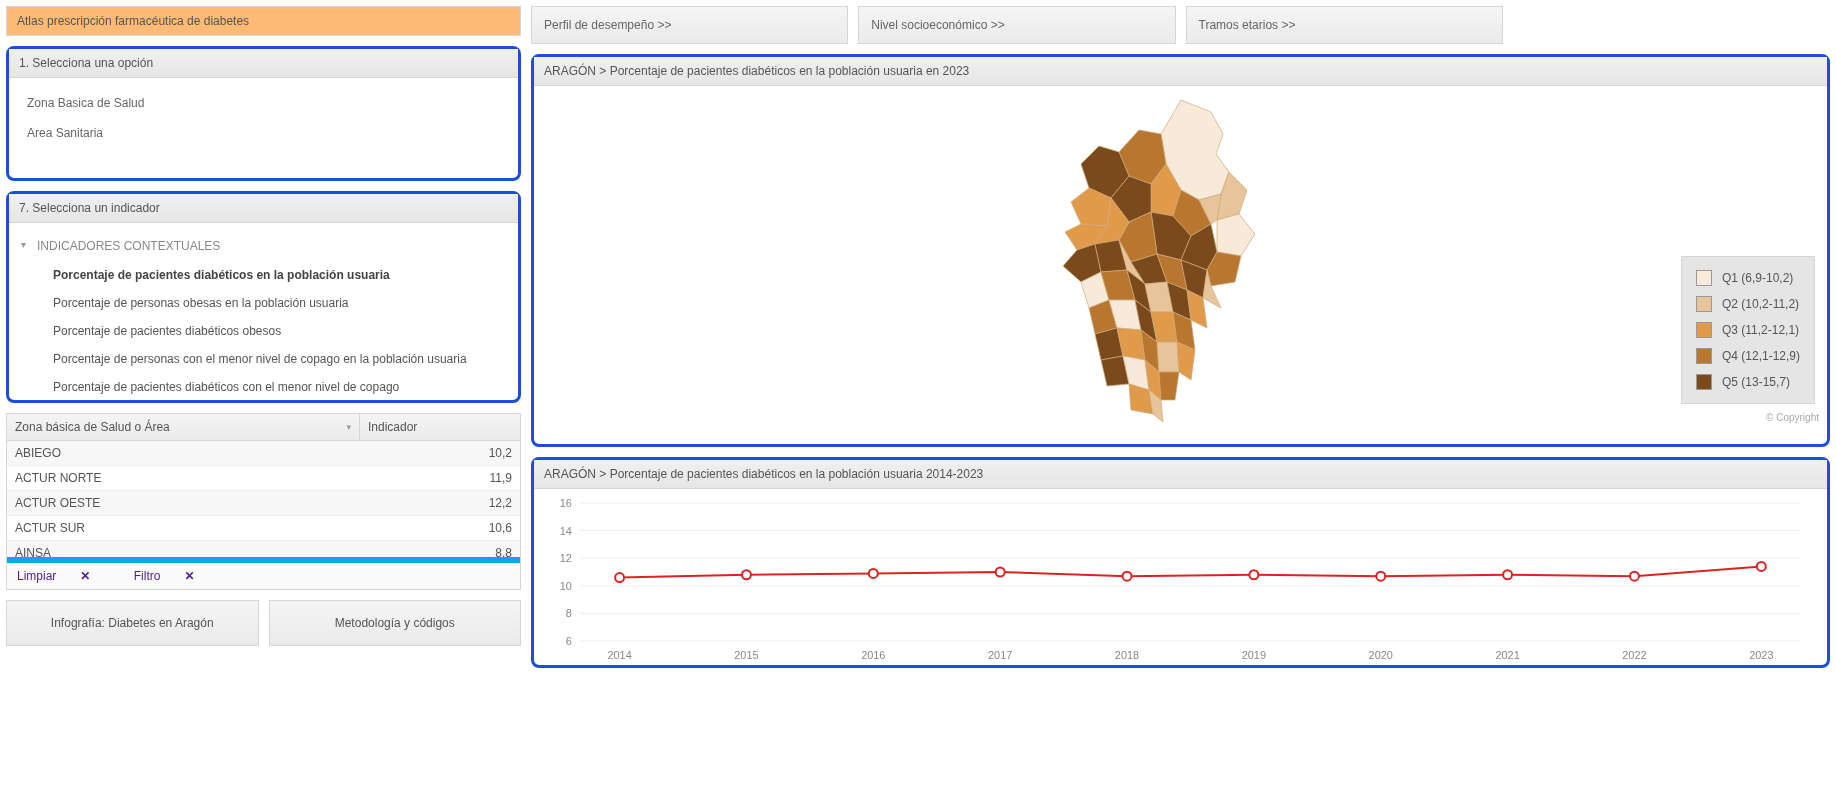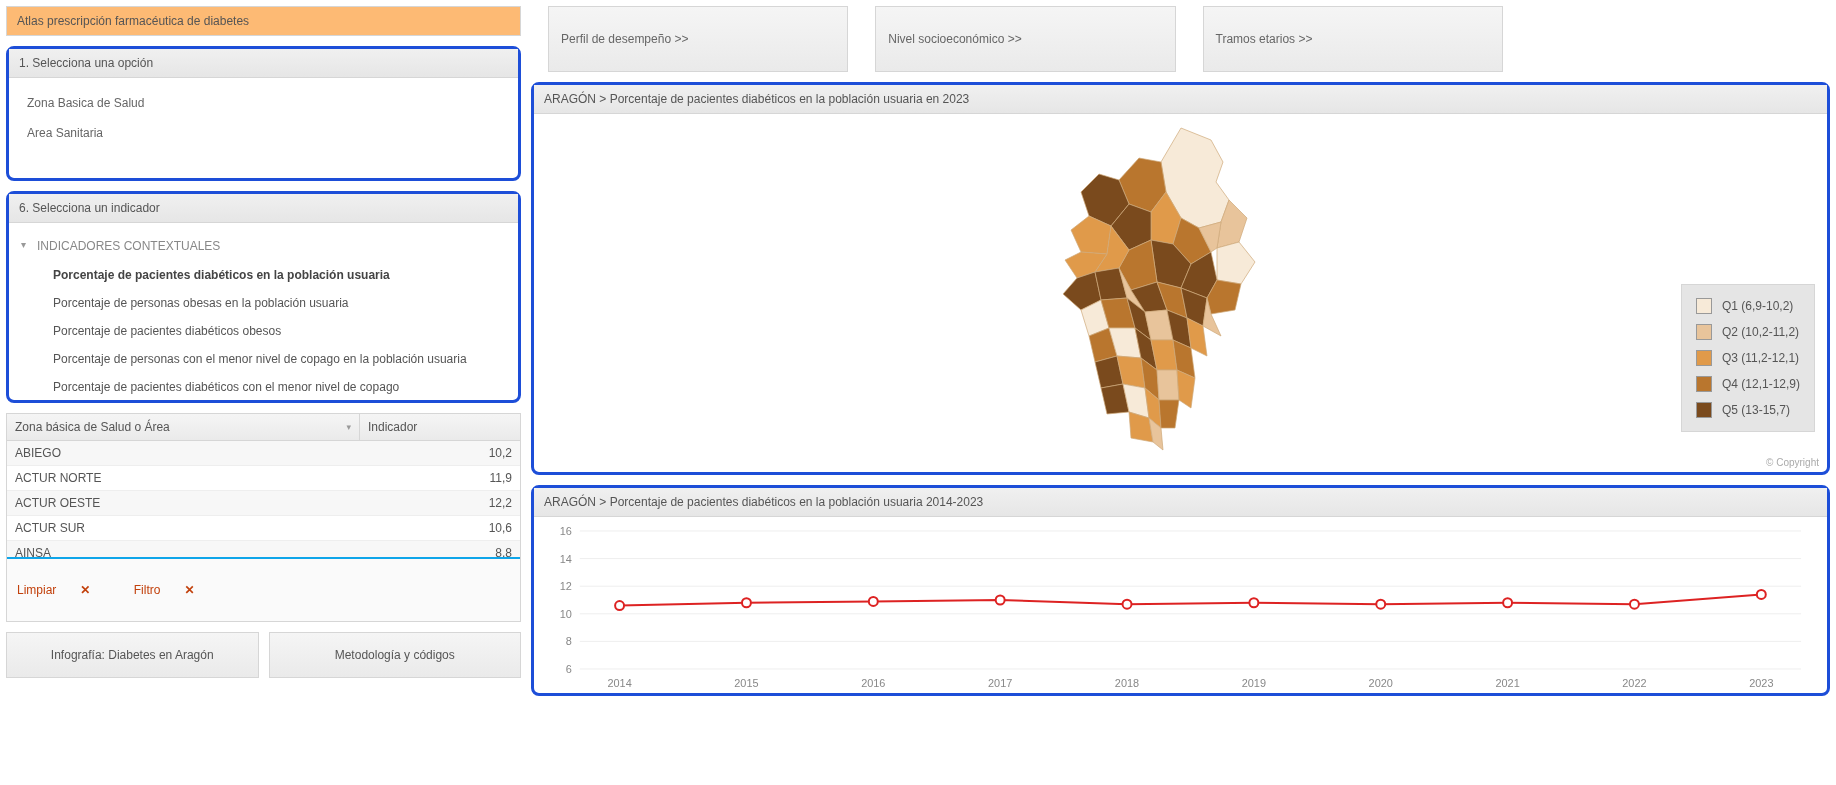--- a/index.html
+++ b/index.html
@@ -88,49 +88,48 @@
   position: relative;
 }
 .dt-row > div {
   padding: 5px 8px;
   border-bottom: 1px solid #eee;
   color: #555;
 }
 .dt-row > div:last-child { text-align: right; }
 .dt-row:nth-child(odd) { background: #f7f7f7; }
 .dt-footer {
-  border-top: 2px solid #0ea5e9;
-  padding: 24px 10px;
+  border-top: 6px solid #0ea5e9;
+  padding: 6px 10px;
   background: #fafafa;
-  color: #c2410c;
+  color: #4c1d95;
 }
 .dt-footer span { margin-right: 20px; cursor: pointer; }
 .x-mark { margin-left: 4px; font-weight: bold; }
 
 .button-row { display: grid; grid-template-columns: 1fr 1fr; gap: 10px; height: 46px;}
 .big-btn {
   border: 1px solid #d6d6d6;
   background: linear-gradient(#f5f5f5,#eaeaea);
   display: flex; align-items: center; justify-content: center;
   color: #555; cursor: pointer;
 }
 
 .tabs-row { display: grid; grid-template-columns: repeat(4,1fr); gap: 10px; }
 .tab-btn {
   border: 1px solid #d6d6d6;
   background: linear-gradient(#f5f5f5,#eaeaea);
-  padding: 25px 12px;
+  padding: 11px 12px;
   color: #666;
   cursor: pointer;
-  margin-left: 17px;
 }
 
 .map-panel .panel-body { position: relative; height: 358px; }
 .copyright {
-  position: absolute; right: 8px; bottom: 4px; color: #aaa; font-size: 10px; margin-top: 25px;
+  position: absolute; right: 8px; bottom: 21px; color: #aaa; font-size: 10px; margin-top: 25px;
 }
 .map-svg-wrap {
   position: absolute; left: 50%; top: 8px; transform: translateX(-50%);
 }
 .legend {
   position: absolute; right: 12px; top: 170px;
   border: 1px solid #d6d6d6; padding: 8px 14px; background: #e5e5e5;
 }
 .legend-item { display: flex; align-items: center; gap: 10px; padding: 5px 0; }
 .legend-sw { width: 16px; height: 16px; border: 1px solid #999; }
@@ -151,21 +150,21 @@
 
     <div class="panel">
       <div class="panel-header">1. Selecciona una opción</div>
       <div class="option-list">
         <div class="option-item">Zona Basica de Salud</div>
         <div class="option-item">Area Sanitaria</div>
       </div>
     </div>
 
     <div class="panel">
-      <div class="panel-header">6. Selecciona un indicador</div>
+      <div class="panel-header">7. Selecciona un indicador</div>
       <div class="indicator-panel-body">
         <div class="tree-group-label">INDICADORES CONTEXTUALES</div>
         <div id="indicator-items">
             <div class="tree-item selected">Porcentaje de pacientes diabéticos en la población usuaria</div>
             <div class="tree-item">Porcentaje de personas obesas en la población usuaria</div>
             <div class="tree-item">Porcentaje de pacientes diabéticos obesos</div>
             <div class="tree-item">Porcentaje de personas con el menor nivel de copago en la población usuaria</div>
             <div class="tree-item">Porcentaje de pacientes diabéticos con el menor nivel de copago</div>
           </div>
       </div>

